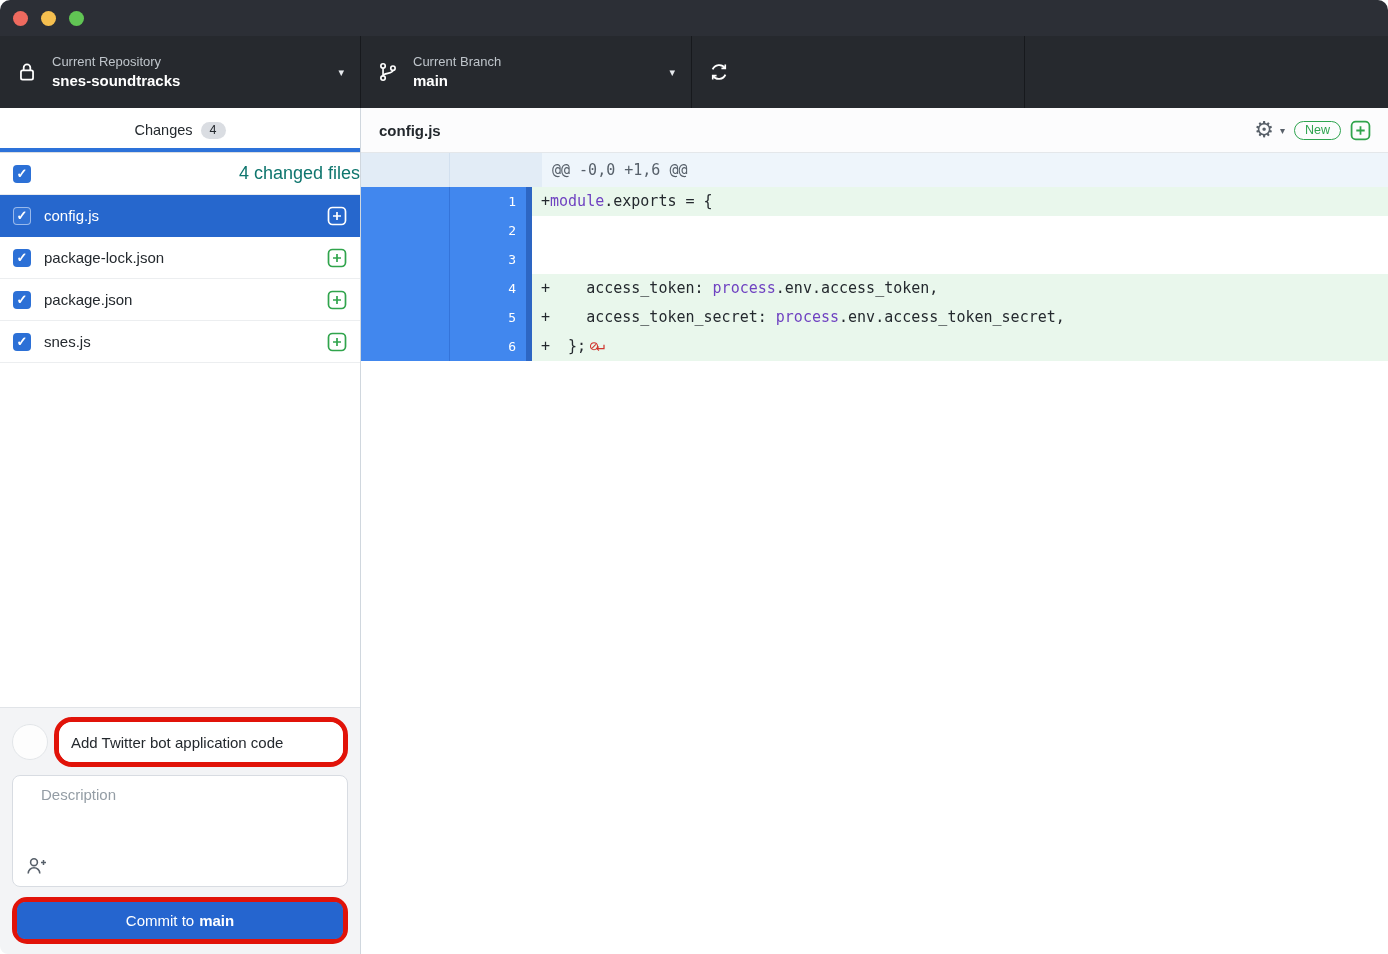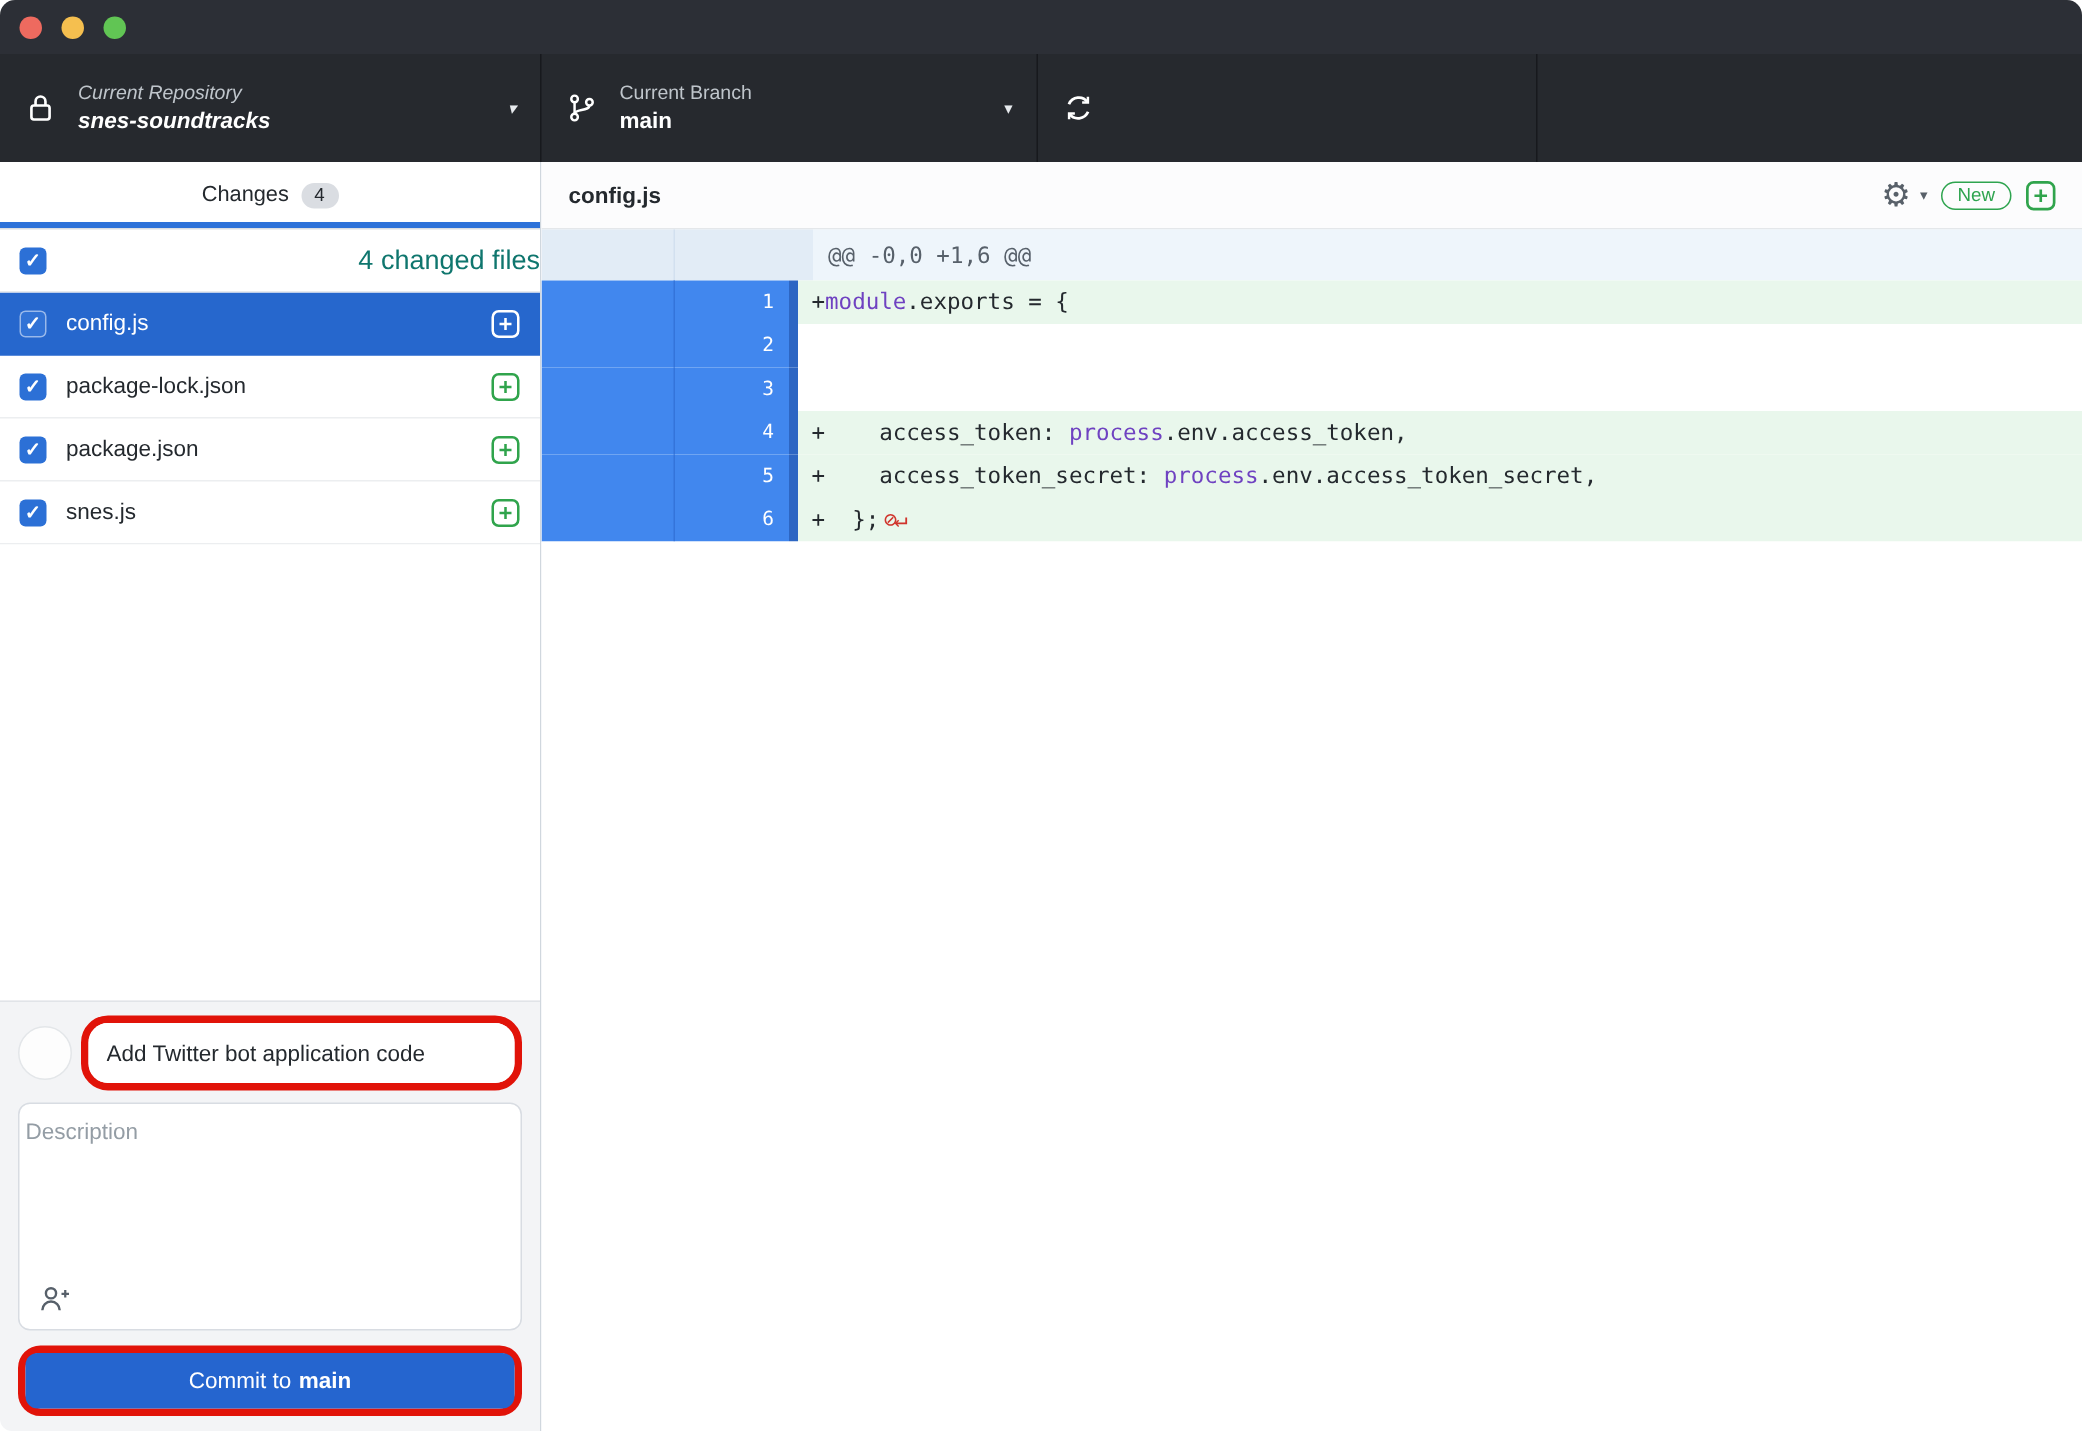--- a/index.html
+++ b/index.html
@@ -11,21 +11,21 @@
 
   
   .titlebar { height:36px; background:#2c2f36; display:flex; align-items:center;
               padding-left:13px; flex:none; }
   .tl { width:15px; height:15px; border-radius:50%; margin-right:13px; }
   .tl.red{ background:#ee6a5f; } .tl.yellow{ background:#f5bf4f; } .tl.green{ background:#61c554; }
 
   
   .toolbar { height:72px; background:#26292e; display:flex; flex:none; }
   .tsec { display:flex; align-items:center; padding:0 16px; border-right:1px solid #17191d; }
-  .tsec.repo { width:361px;font-style:italic; } .tsec.branch { width:331px; } .tsec.fetch { width:333px; }
+  .tsec.repo { width:361px; } .tsec.branch { width:331px; } .tsec.fetch { width:333px; }
   .tsec.rest { flex:1; border-right:none; }
   .ticon { margin-right:14px; flex:none; display:flex; }
   .ttext { display:flex; flex-direction:column; line-height:1.25; }
   .tlabel { font-size:13px; color:#bfc5cb; }
   .tvalue { font-size:15px; font-weight:700; color:#ffffff; margin-top:2px; }
   .tcaret { margin-left:auto; color:#e7eaee; font-size:11px; }
 
   
   .main { flex:1; display:flex; overflow:hidden; }
 
@@ -58,22 +58,22 @@
   
   .commitbox { border-top:1px solid #e1e4e8; background:#f3f4f6; padding:9px 12px 10px; flex:none;
                display:flex; flex-direction:column; }
   .sumrow { display:flex; align-items:center; gap:6px; }
   .avatar { width:36px; height:36px; border-radius:50%; background:#fdfdfd; border:1px solid #e3e6e9; flex:none; }
   .annot { border:5px solid #e11309; border-radius:18px; }
   .annot.summary-annot { flex:1;text-decoration:underline; }
   .summary-input { width:100%; height:40px; border:none; outline:none; border-radius:13px;
                    background:#fff; font-size:15px; color:#24292e; padding:0 12px;
                    font-family:"Liberation Sans", sans-serif; }
-  .desc { height:152px; background:#fff; border:1px solid #d8dce2; border-radius:8px;
-          position:relative; margin-top:8px; padding:10px 4px; }
+  .desc { height:112px; background:#fff; border:1px solid #d8dce2; border-radius:8px;
+          position:relative; margin-top:8px; padding:10px 28px; }
   .desc textarea { width:100%; height:105px; border:none; outline:none; resize:none; background:transparent;
                    font-size:15px; color:#24292e; font-family:"Liberation Sans", sans-serif; }
   .desc textarea::placeholder { color:#949da5; }
   .coauthor { position:absolute; left:12px; bottom:9px; display:flex; }
   .commit-annot { margin-top:10px; border-radius:15px; }
   .commit-btn { width:100%; height:37px; background:#2565cf; border:none; border-radius:8px;
                 color:#fff; font-size:15px; display:flex; align-items:center; justify-content:center;
                 gap:5px; font-family:"Liberation Sans", sans-serif; cursor:pointer; }
   .commit-btn .branch-bold { font-weight:700; }
 

